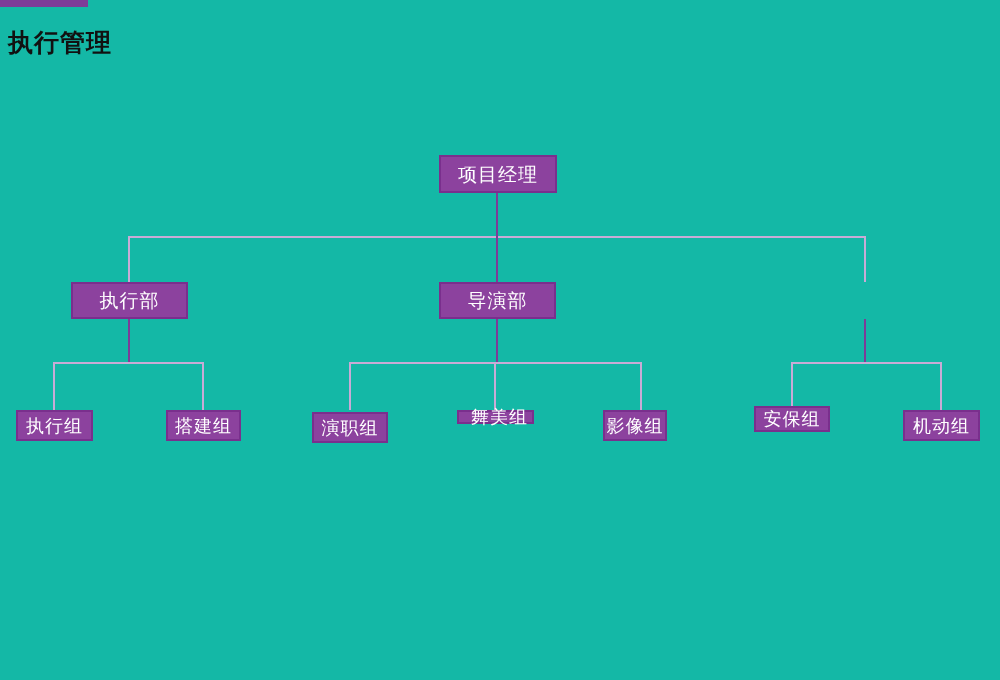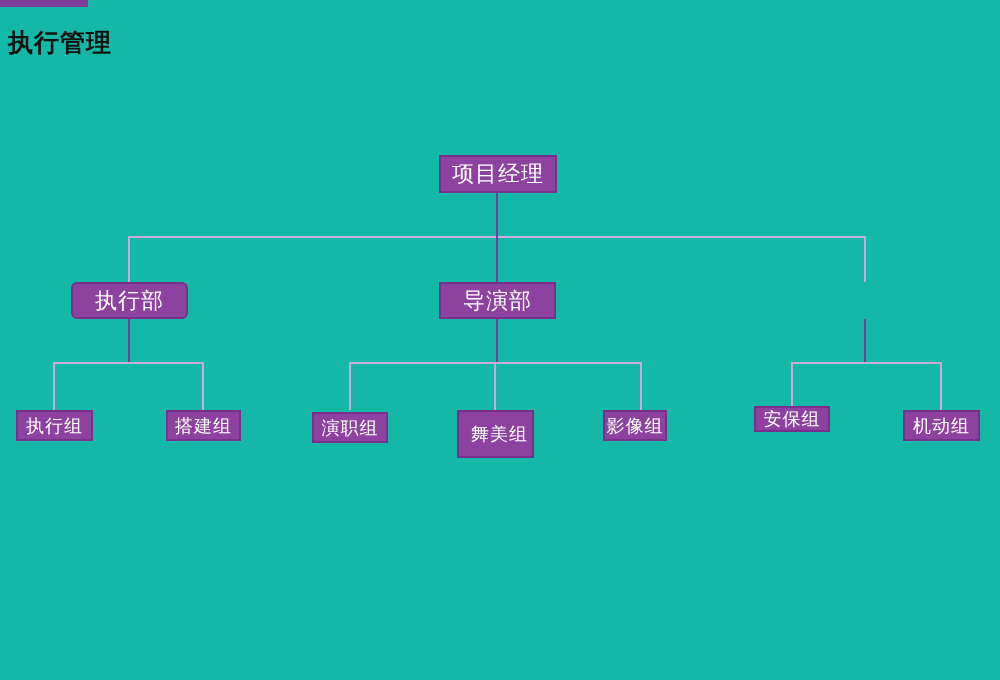--- a/index.html
+++ b/index.html
@@ -42,21 +42,21 @@
     background: var(--node_fill);
     border: 2px solid var(--node_border);
     color: #ffffff;
     display: flex;
     align-items: center;
     justify-content: center;
     text-align: center;
     letter-spacing: 1px;
     line-height: 1;
   }
-  .node.lv1, .node.lv2 { font-size: 22px; }
+  .node.lv1, .node.lv2 { font-size: 19px; }
   .node.lv3 { font-size: 18px; text-align: right; }
   .line {
     position: absolute;
     background: var(--line_light);
   }
   .line.dark { background: var(--line_dark); }
 </style>
 </head>
 <body>
 
@@ -82,24 +82,24 @@
   <div class="line" style="left:494px; top:362px; width:2px; height:48px;"></div>
   <div class="line" style="left:640px; top:362px; width:2px; height:48px;"></div>
 
   <div class="line dark" style="left:864px; top:319px; width:2px; height:44px;"></div>
   <div class="line" style="left:791px; top:362px; width:151px; height:2px;"></div>
   <div class="line" style="left:791px; top:362px; width:2px; height:48px;"></div>
   <div class="line" style="left:940px; top:362px; width:2px; height:48px;"></div>
 
   <div class="node lv1" style="left:439px; top:155px; width:118px; height:38px;">项目经理</div>
 
-  <div class="node lv2" style="left:71px; top:282px; width:117px; height:37px;border-radius:6px;">执行部</div>
+  <div class="node lv2" style="left:71px; top:282px; width:117px; height:37px;">执行部</div>
   <div class="node lv2" style="left:439px; top:282px; width:117px; height:37px;text-align:center;">导演部</div>
 
   <div class="node lv3" style="left:16px; top:410px; width:77px; height:31px;">执行组</div>
   <div class="node lv3" style="left:166px; top:410px; width:75px; height:31px;">搭建组</div>
   <div class="node lv3" style="left:312px; top:412px; width:76px; height:31px;">演职组</div>
-  <div class="node lv3" style="left:457px; top:410px; width:77px; height:48px;padding-left:8px;">舞美组</div>
+  <div class="node lv3" style="left:457px; top:410px; width:77px; height:14px;padding-left:8px;">舞美组</div>
   <div class="node lv3" style="left:603px; top:410px; width:64px; height:31px;">影像组</div>
   <div class="node lv3" style="left:754px; top:406px; width:76px; height:26px;">安保组</div>
   <div class="node lv3" style="left:903px; top:410px; width:77px; height:31px;">机动组</div>
 
 </div>
 
 </body></html>

